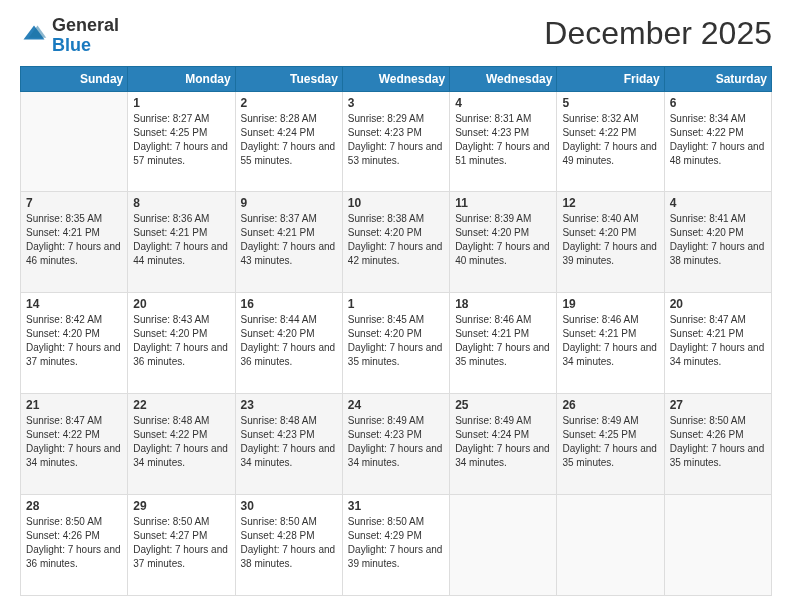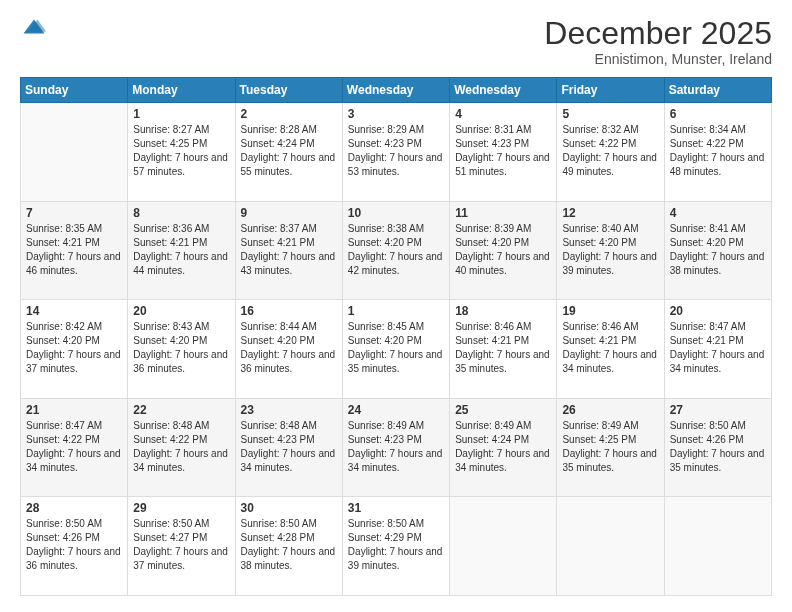--- a/index.html
+++ b/index.html
@@ -58,21 +58,21 @@
       border-collapse: collapse;
       width: 100%;
       table-layout: fixed;
     }
     .calendar th {
       background: #2980b9;
       color: white;
       font-size: 12px;
       font-weight: bold;
       padding: 5px 4px;
-      text-align: left;
+      text-align: right;
       border: 1px solid #1a6fa0;
     }
     .calendar td {
       border: 1px solid #ddd;
       vertical-align: top;
       padding: 4px 5px;
       font-size: 10px;
       color: #333;
       height: 88px;
     }
@@ -101,24 +101,27 @@
 </head>
 <body>
 
 <div class="page">
   <div class="header">
     <div class="logo">
       <svg class="logo-icon" viewBox="0 0 32 32">
         <polygon points="16,4 28,20 4,20" fill="#2980b9"></polygon>
         <polygon points="20,4 30,18 10,18" fill="#1a6fa0" opacity="0.5"></polygon>
       </svg>
+      <div class="logo-text">
+        <span class="logo-general">General</span><br>
+        <span class="logo-blue">Blue</span>
+      </div>
     </div>
     <div class="title-section">
       <div class="month-title">December 2025</div>
-      <div class="location">Ennistimon, Munster, Ireland</div>
     </div>
   </div>
 
   <table class="calendar">
     <thead>
       <tr>
       <th>Sunday</th>
           <th>Monday</th>
           <th>Tuesday</th>
           <th>Wednesday</th>

